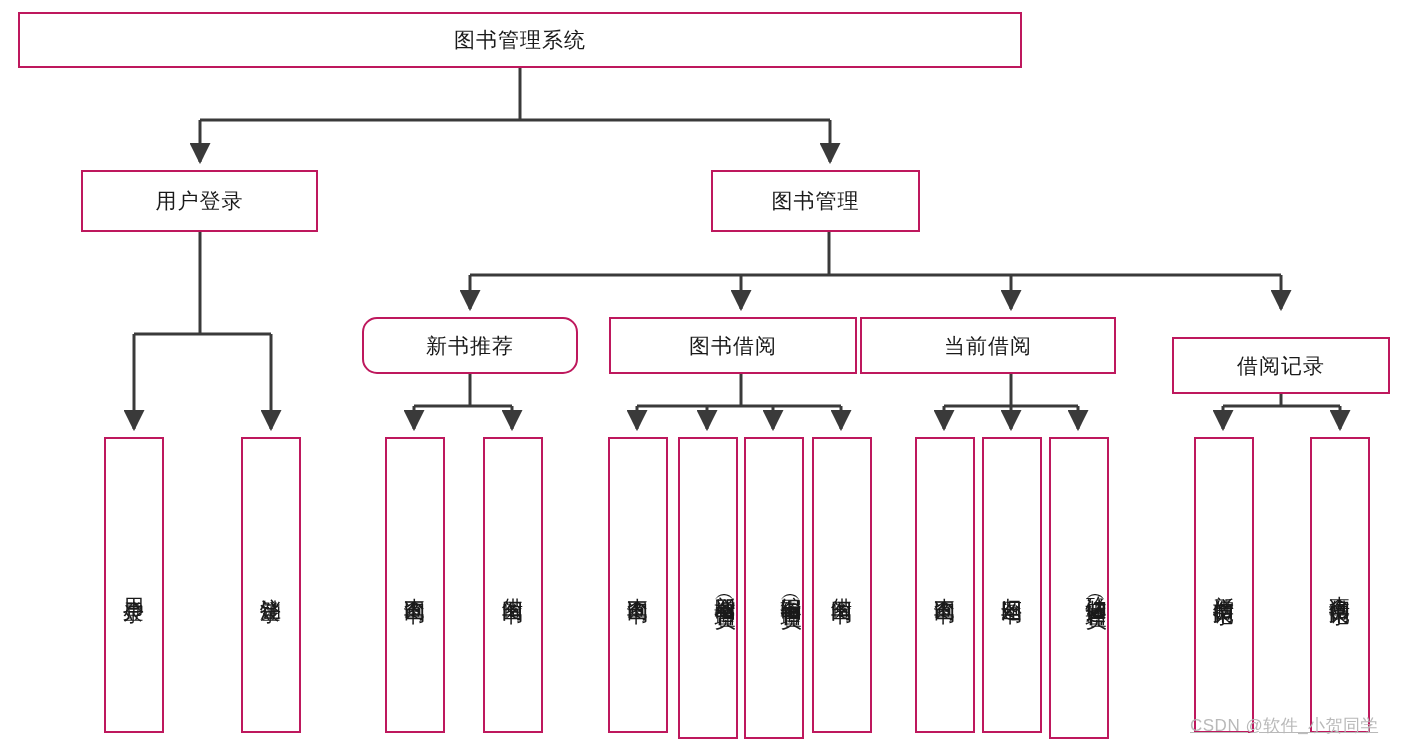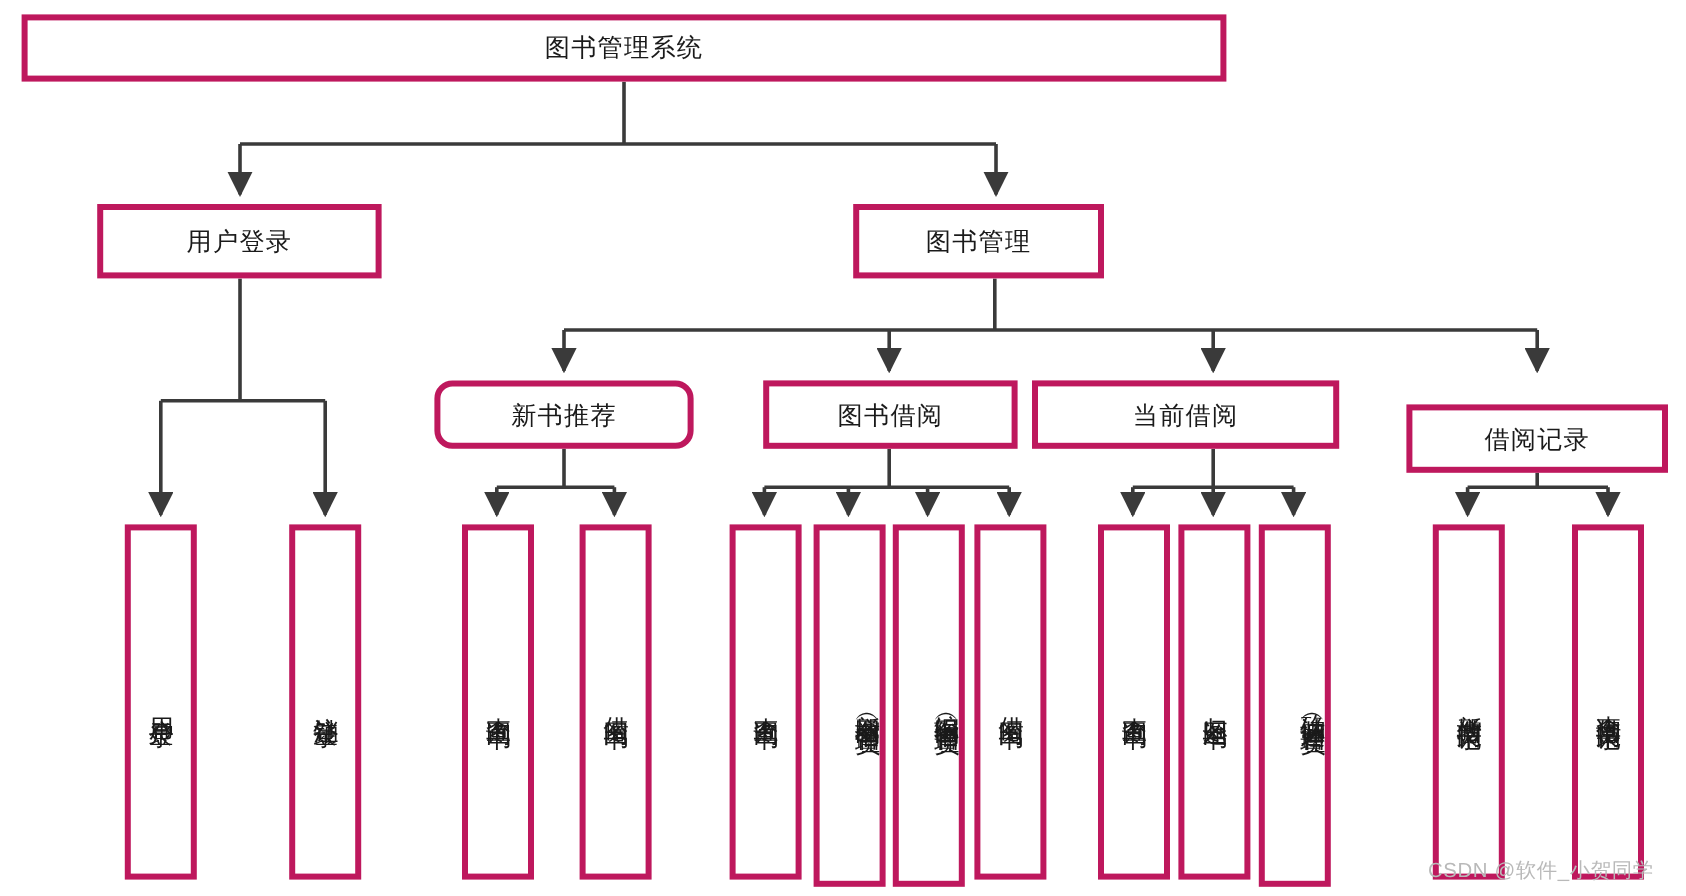--- a/index.html
+++ b/index.html
@@ -21,21 +21,21 @@
     position: absolute;
     left: 0;
     top: 0;
     width: 1405px;
     height: 747px;
     pointer-events: none;
   }
   .node {
     position: absolute;
     box-sizing: border-box;
-    border: 5px solid #be185d;
+    border: 2px solid #be185d;
     background: #ffffff;
     display: flex;
     align-items: center;
     justify-content: center;
     color: #1a1a1a;
   }
   .node.horiz {
     font-size: 21px;
     letter-spacing: 1px;
   }
@@ -58,20 +58,21 @@
     white-space: nowrap;
   }
   #watermark {
     position: absolute;
     left: 1190px;
     top: 714px;
     font-size: 17px;
     color: #b9b9b9;
     white-space: nowrap;
     letter-spacing: 0.5px;
+    text-decoration: underline;
   }
 </style>
 </head>
 <body>
 
 <div id="canvas">
 
   <svg id="edges" viewBox="0 0 1405 747" width="1405" height="747">
     <defs>
       <marker id="arrow" viewBox="0 0 10 10" refX="9" refY="5" markerWidth="7" markerHeight="7" orient="auto-start-reverse">
@@ -129,21 +130,21 @@
   <div class="node horiz" style="left:81px; top:170px; width:237px; height:62px;">
     <span class="label">用户登录</span>
   </div>
   <div class="node horiz" style="left:711px; top:170px; width:209px; height:62px;">
     <span class="label">图书管理</span>
   </div>
 
   <div class="node horiz" style="left:362px; top:317px; width:216px; height:57px;border-radius:15px;">
     <span class="label">新书推荐</span>
   </div>
-  <div class="node horiz" style="left:636px; top:317px; width:212px; height:57px;">
+  <div class="node horiz" style="left:609px; top:317px; width:248px; height:57px;">
     <span class="label">图书借阅</span>
   </div>
   <div class="node horiz" style="left:860px; top:317px; width:256px; height:57px;text-align:right;">
     <span class="label">当前借阅</span>
   </div>
   <div class="node horiz" style="left:1172px; top:317px; width:218px; height:57px;margin-top:20px;">
     <span class="label">借阅记录</span>
   </div>
 
   <div class="node vert center" style="left:104px; top:437px; width:60px; height:296px;">

